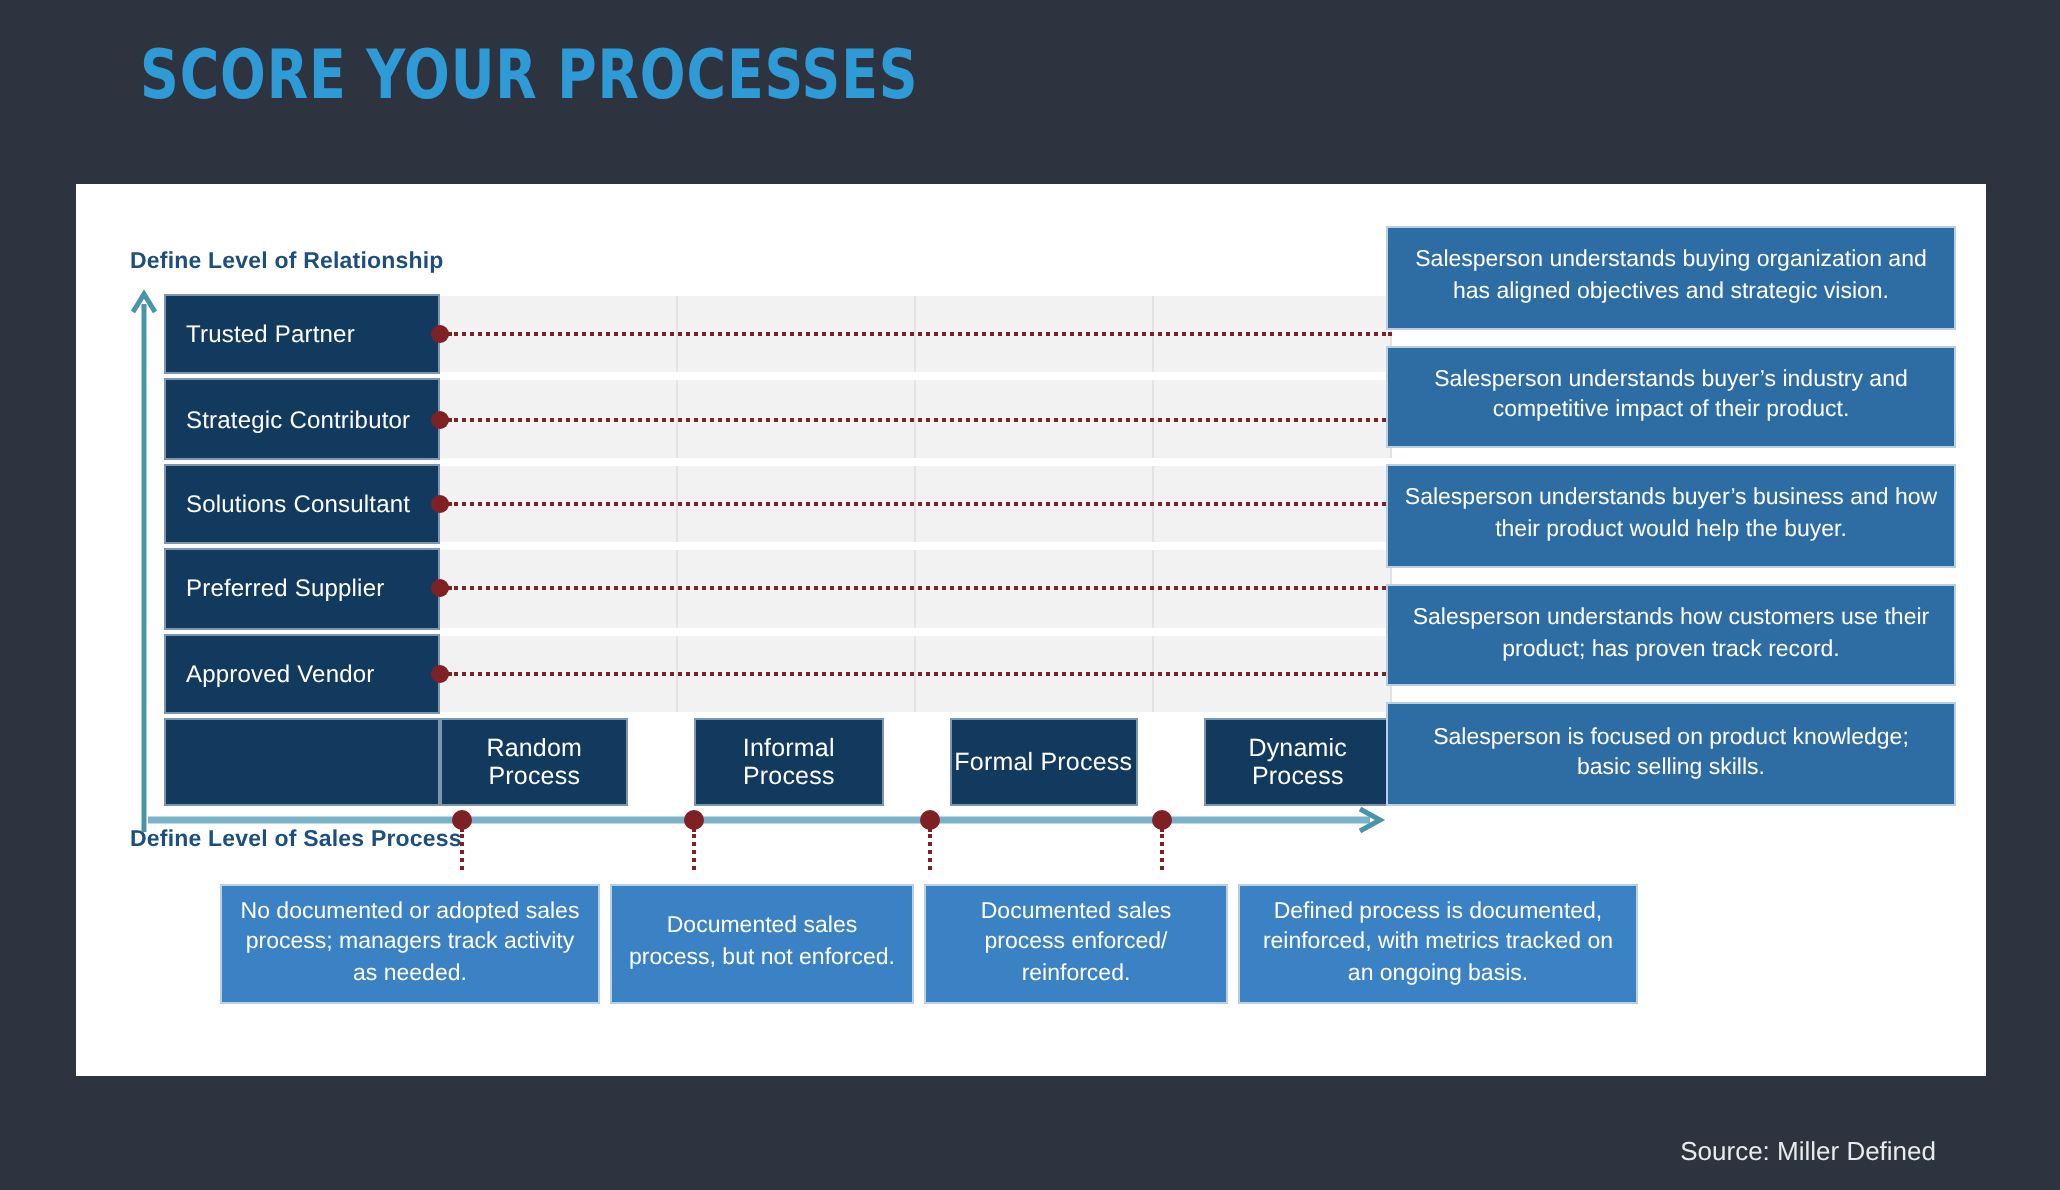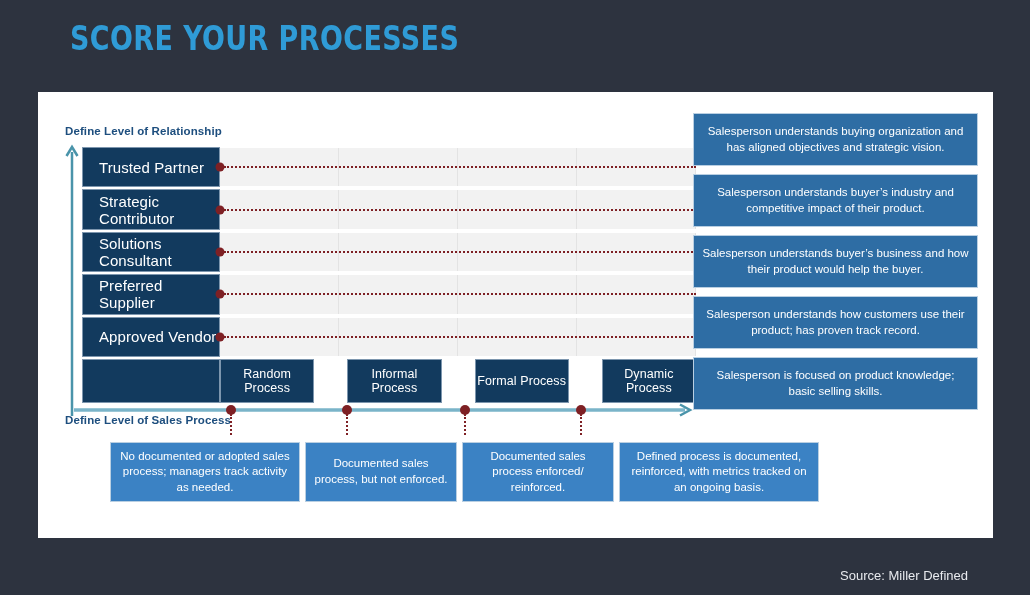--- a/index.html
+++ b/index.html
@@ -87,24 +87,24 @@
     min-height: 0;
   }
   .matrix-row + .matrix-row { margin-top: 2px; }
 
   .row-label {
     width: 138px;
     flex: 0 0 138px;
     background: #123a5e;
     border: 1px solid #7d96ae;
     color: #ffffff;
-    font-size: 15px;
+    font-size: 12px;
     display: flex;
     align-items: center;
-    padding-left: 16px;
+    padding-left: 10px;
     letter-spacing: 0.1px;
   }
 
   .row-cells {
     flex: 1;
     position: relative;
     background: #f2f2f2;
     border-top: 1px solid #ffffff;
     border-bottom: 1px solid #ffffff;
     display: flex;
@@ -180,21 +180,21 @@
     flex: 1;
     background: #2e6da4;
     border: 1px solid #b9cfe2;
     color: #ffffff;
     font-size: 11.5px;
     line-height: 1.35;
     text-align: center;
     display: flex;
     align-items: center;
     justify-content: center;
-    padding: 10px 8px;
+    padding: 3px 8px;
   }
   .right-callout + .right-callout { margin-top: 8px; }
 
   
   #bottom-callouts {
     position: absolute;
     left: 72px;
     top: 350px;
     width: 690px;
     height: 60px;

